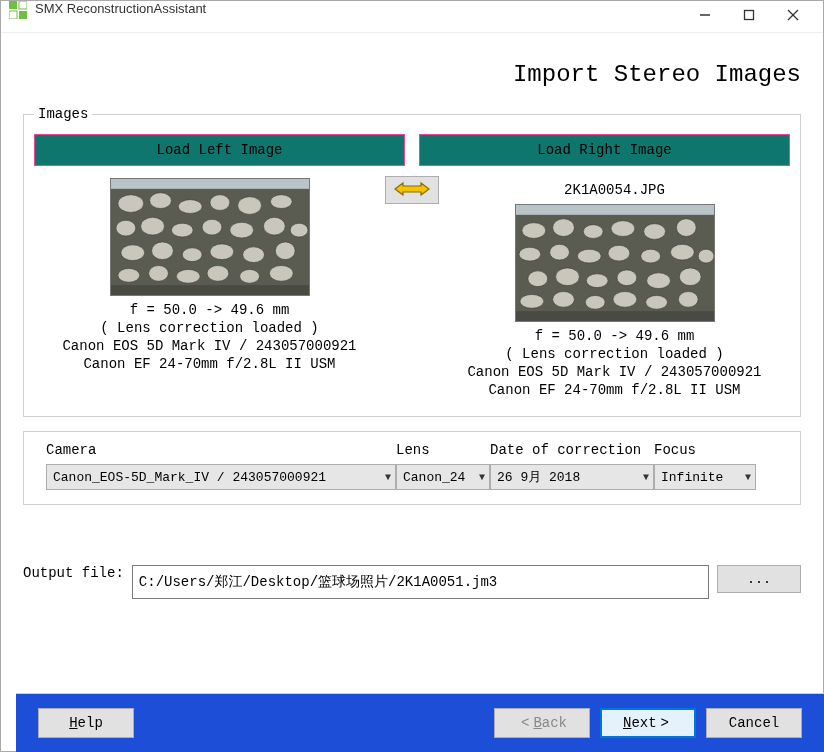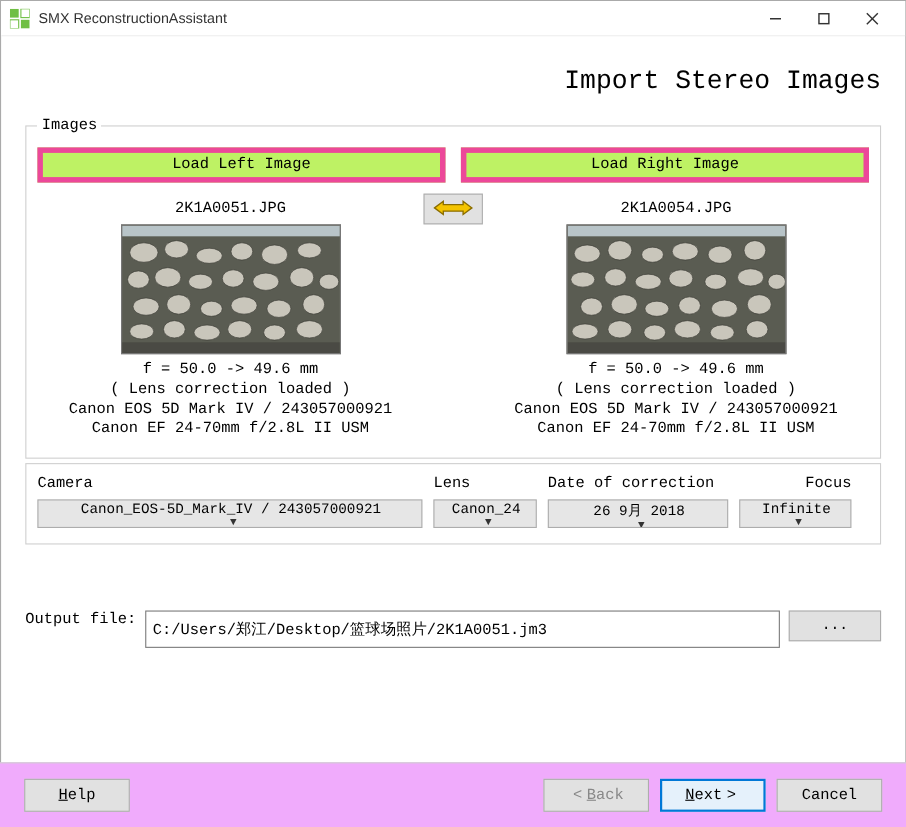--- a/index.html
+++ b/index.html
@@ -10,21 +10,20 @@
     color: #000;
     width: 824px;
     height: 752px;
     overflow: hidden;
     border: 1px solid #aaa;
   }
   .titlebar {
     height: 32px;
     background: #ffffff;
     display: flex;
-    align-items: center;
     padding: 0 8px 0 8px;
     border-bottom: 1px solid #eee;
     font-family: Arial, sans-serif;
   }
   .titlebar .app-icon {
     width: 18px; height: 18px;
     margin-right: 8px;
   }
   .titlebar .title { flex: 1; font-size: 13px; color: #333; }
   .titlebar .winbtn {
@@ -36,35 +35,35 @@
   .heading {
     font-family: "Courier New", monospace;
     font-size: 24px;
     margin: 8px 0 18px 6px;
     font-weight: normal;
     text-align: right;
   }
   fieldset.images {
     border: 1px solid #cfcfcf;
     padding: 12px 10px 12px 10px;
-    margin-bottom: 4px;
+    margin-bottom: 14px;
   }
   fieldset.images > legend {
     padding: 0 4px;
     font-family: "Courier New", monospace;
     font-size: 14px;
   }
   .load-row {
     display: flex; gap: 14px; margin-bottom: 8px;
   }
   .load-btn {
     flex: 1;
     height: 32px;
-    background: #bef264;
-    border: 5px solid #ec4899;
+    background: #0f766e;
+    border: 1px solid #ec4899;
     font-family: "Courier New", monospace;
     font-size: 14px;
     cursor: pointer;
   }
   .pair-row {
     display: flex;
     align-items: flex-start;
     gap: 0;
   }
   .img-col {
@@ -92,38 +91,38 @@
     cursor: pointer;
     align-self: flex-start;
   }
 
   fieldset.params {
     border: 1px solid #cfcfcf;
     padding: 10px 10px 14px 10px;
     margin-bottom: 60px;
   }
   .param-row {
-    display: flex; gap: 10px; align-items: flex-end;
+    display: flex; gap: 0; align-items: flex-end; margin-left: 12px;
   }
   .param-col { display:flex; flex-direction:column; }
   .param-col label { margin-bottom: 6px; }
   .param-col.camera { flex: 0 0 350px; }
   .param-col.lens { flex: 0 0 94px; justify-content: center; }
   .param-col.date { flex: 0 0 164px; }
-  .param-col.focus { flex: 0 0 102px; text-align: right; }
+  .param-col.focus { flex: 0 0 102px; }
   .combo {
     height: 26px;
     border: 1px solid #adadad;
     background: #e6e6e6;
     display:flex; align-items:center; justify-content:space-between;
     padding: 0 4px 0 6px;
     font-family: "Courier New", monospace;
     font-size: 13px;
     cursor: pointer;
-    white-space: nowrap; overflow:hidden;flex-direction:column;
+    white-space: nowrap; overflow:hidden;
   }
   .combo .tri { font-size:10px; color:#333; margin-left:4px; }
 
   .output-row {
     display:flex; gap:8px;
     margin-top: 30px;
   }
   .output-row label { white-space: nowrap; }
   .output-row input {
     flex:1; height:26px;
@@ -133,25 +132,25 @@
     font-size: 14px;
   }
   .browse-btn {
     width: 84px; height: 28px;
     background:#e1e1e1; border:1px solid #adadad;
     cursor:pointer; font-family: "Courier New", monospace;
   }
 
   .footer {
     position: absolute;
-    left:0; right:0; bottom:0;
+    left:16px; right:0; bottom:0;
     border-top: 1px solid #cfcfcf;
     padding: 14px 22px;
     display:flex; align-items:center;
-    background:#f0abfc;
+    background:#1d4ed8;
   }
   .footer .spacer { flex:1; }
   .wiz-btn {
     min-width: 96px; height: 30px;
     margin-left: 10px;
     background:#e1e1e1; border:1px solid #adadad;
     font-family: "Courier New", monospace;
     font-size: 14px; cursor:pointer;
     display:inline-flex; align-items:center; justify-content:center;
   }
@@ -205,21 +204,20 @@
   <fieldset class="images">
     <legend>Images</legend>
 
     <div class="load-row">
       <button class="load-btn">Load Left Image</button>
       <button class="load-btn">Load Right Image</button>
     </div>
 
     <div class="pair-row">
       <div class="img-col">
-        <div class="filename">2K1A0051.JPG</div>
         <div class="thumb">
           <svg viewBox="0 0 200 118" preserveAspectRatio="none">
             <rect width="200" height="118" fill="#5a5c52"></rect>
             <rect y="0" width="200" height="10" fill="#b8c4c8"></rect>
             <rect y="108" width="200" height="10" fill="#4a4a44"></rect>
             <g fill="#c9c6bb" stroke="#3b3b34" stroke-width="0.6">
               <ellipse cx="20" cy="25" rx="13" ry="9"></ellipse>
                 <ellipse cx="50" cy="22" rx="11" ry="8"></ellipse>
                 <ellipse cx="80" cy="28" rx="12" ry="7"></ellipse>
                 <ellipse cx="110" cy="24" rx="10" ry="8"></ellipse>

